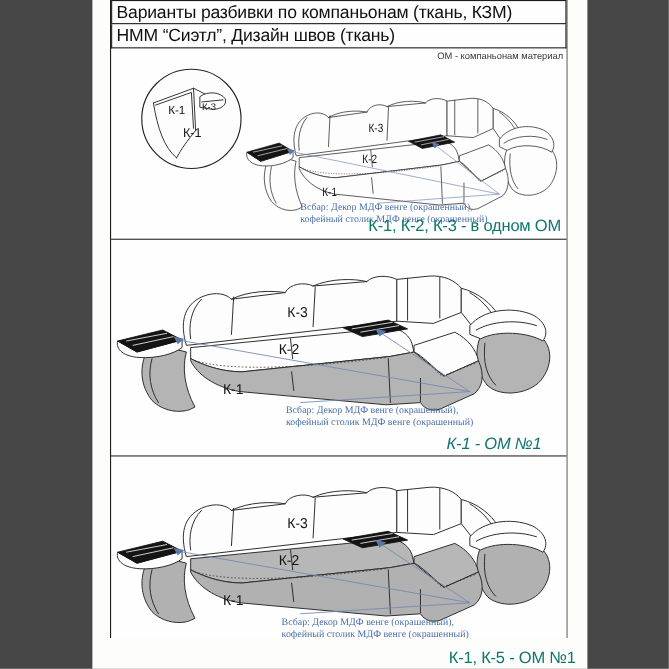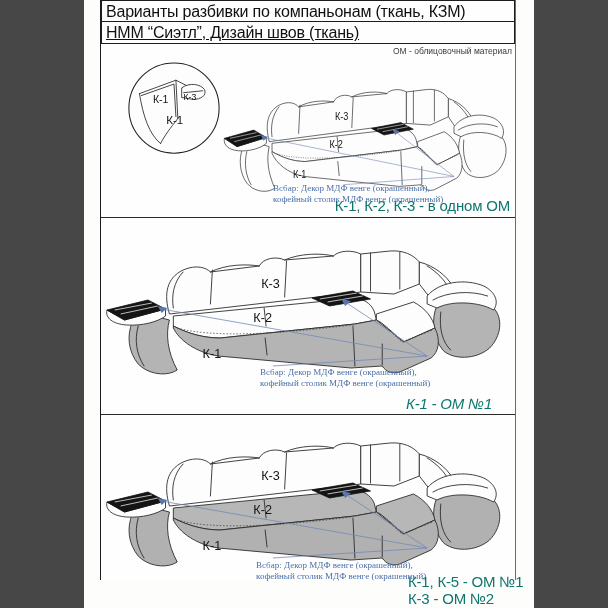--- a/index.html
+++ b/index.html
@@ -16,21 +16,21 @@
   .sheet{
     position:absolute;left:16px;top:0;width:416px;height:580px;
     border-left:1px solid #1c1c1c;border-right:1.5px solid #6a6a6a;
     box-sizing:border-box;background:#fefefe;
   }
   .title-row{
     box-sizing:border-box;height:22px;border:1px solid #1c1c1c;
     font-size:16px;color:#101010;padding:2px 3px 0 4px;
     white-space:nowrap;overflow:hidden;letter-spacing:-0.2px;
   }
-  .title-row.second{border-top:none;text-decoration:underline;}
+  .title-row.second{border-top:none;}
   .panel{position:relative;box-sizing:border-box;}
   .panel.p1{height:174px;border-bottom:1px solid #2a2a2a;}
   .panel.p2{height:197px;border-bottom:1px solid #2a2a2a;}
   .panel.p3{height:193px;}
   .om-note{
     position:absolute;top:2px;right:3px;font-size:8.5px;color:#3a3a3a;
   }
   .sofa-slot{position:absolute;}
   .p1 .sofa-slot{left:122px;top:38px;width:294px;height:116px;}
   .p2 .sofa-slot{left:4px;top:24px;width:410px;height:140px;}
@@ -75,21 +75,21 @@
 </head>
 <body>
 
 <div class="page">
   <div class="sheet">
 
     <div class="title-row">Варианты разбивки по компаньонам (ткань, КЗМ)</div>
     <div class="title-row second">НММ “Сиэтл”, Дизайн швов (ткань)</div>
 
     <div class="panel p1">
-      <div class="om-note">ОМ - облицовочный материал</div>
+      <div class="om-note">ОМ - компаньонам материал</div>
 
       <div class="detail-circle">
         <svg viewBox="0 0 100 100">
           <circle cx="50" cy="49" r="47" fill="#fdfdfd" stroke="#222" stroke-width="1.1"></circle>
           <path class="stroke" d="M14,34 L52,20 L72,30"></path>
           <path class="stroke" d="M52,20 L54,60"></path>
           <path class="stroke" d="M16,36 L50,24 L52,58"></path>
           <path class="stroke" d="M14,34 C18,58 24,76 36,86"></path>
           <path class="stroke" d="M54,60 C46,70 40,78 36,86"></path>
           <path class="filled part-white" d="M58,28 C66,22 78,24 82,30 C84,36 78,40 70,40 L58,38 Z" fill="#fdfdfd"></path>
@@ -291,18 +291,17 @@
     <text class="klabel" x="152" y="80">К-2</text>
     <text class="klabel" x="100" y="116">К-1</text>
   </svg>
 </div>
       <div class="annot">
         <div>Всбар: Декор МДФ венге (окрашенный),</div>
         <div>кофейный столик МДФ венге (окрашенный)</div>
       </div>
       <div class="footer-note">
         <div>К-1, К-5 - ОМ №1</div>
-        <div>К-3 - ОМ №2</div>
       </div>
     </div>
 
   </div>
 </div>
 
 </body></html>

